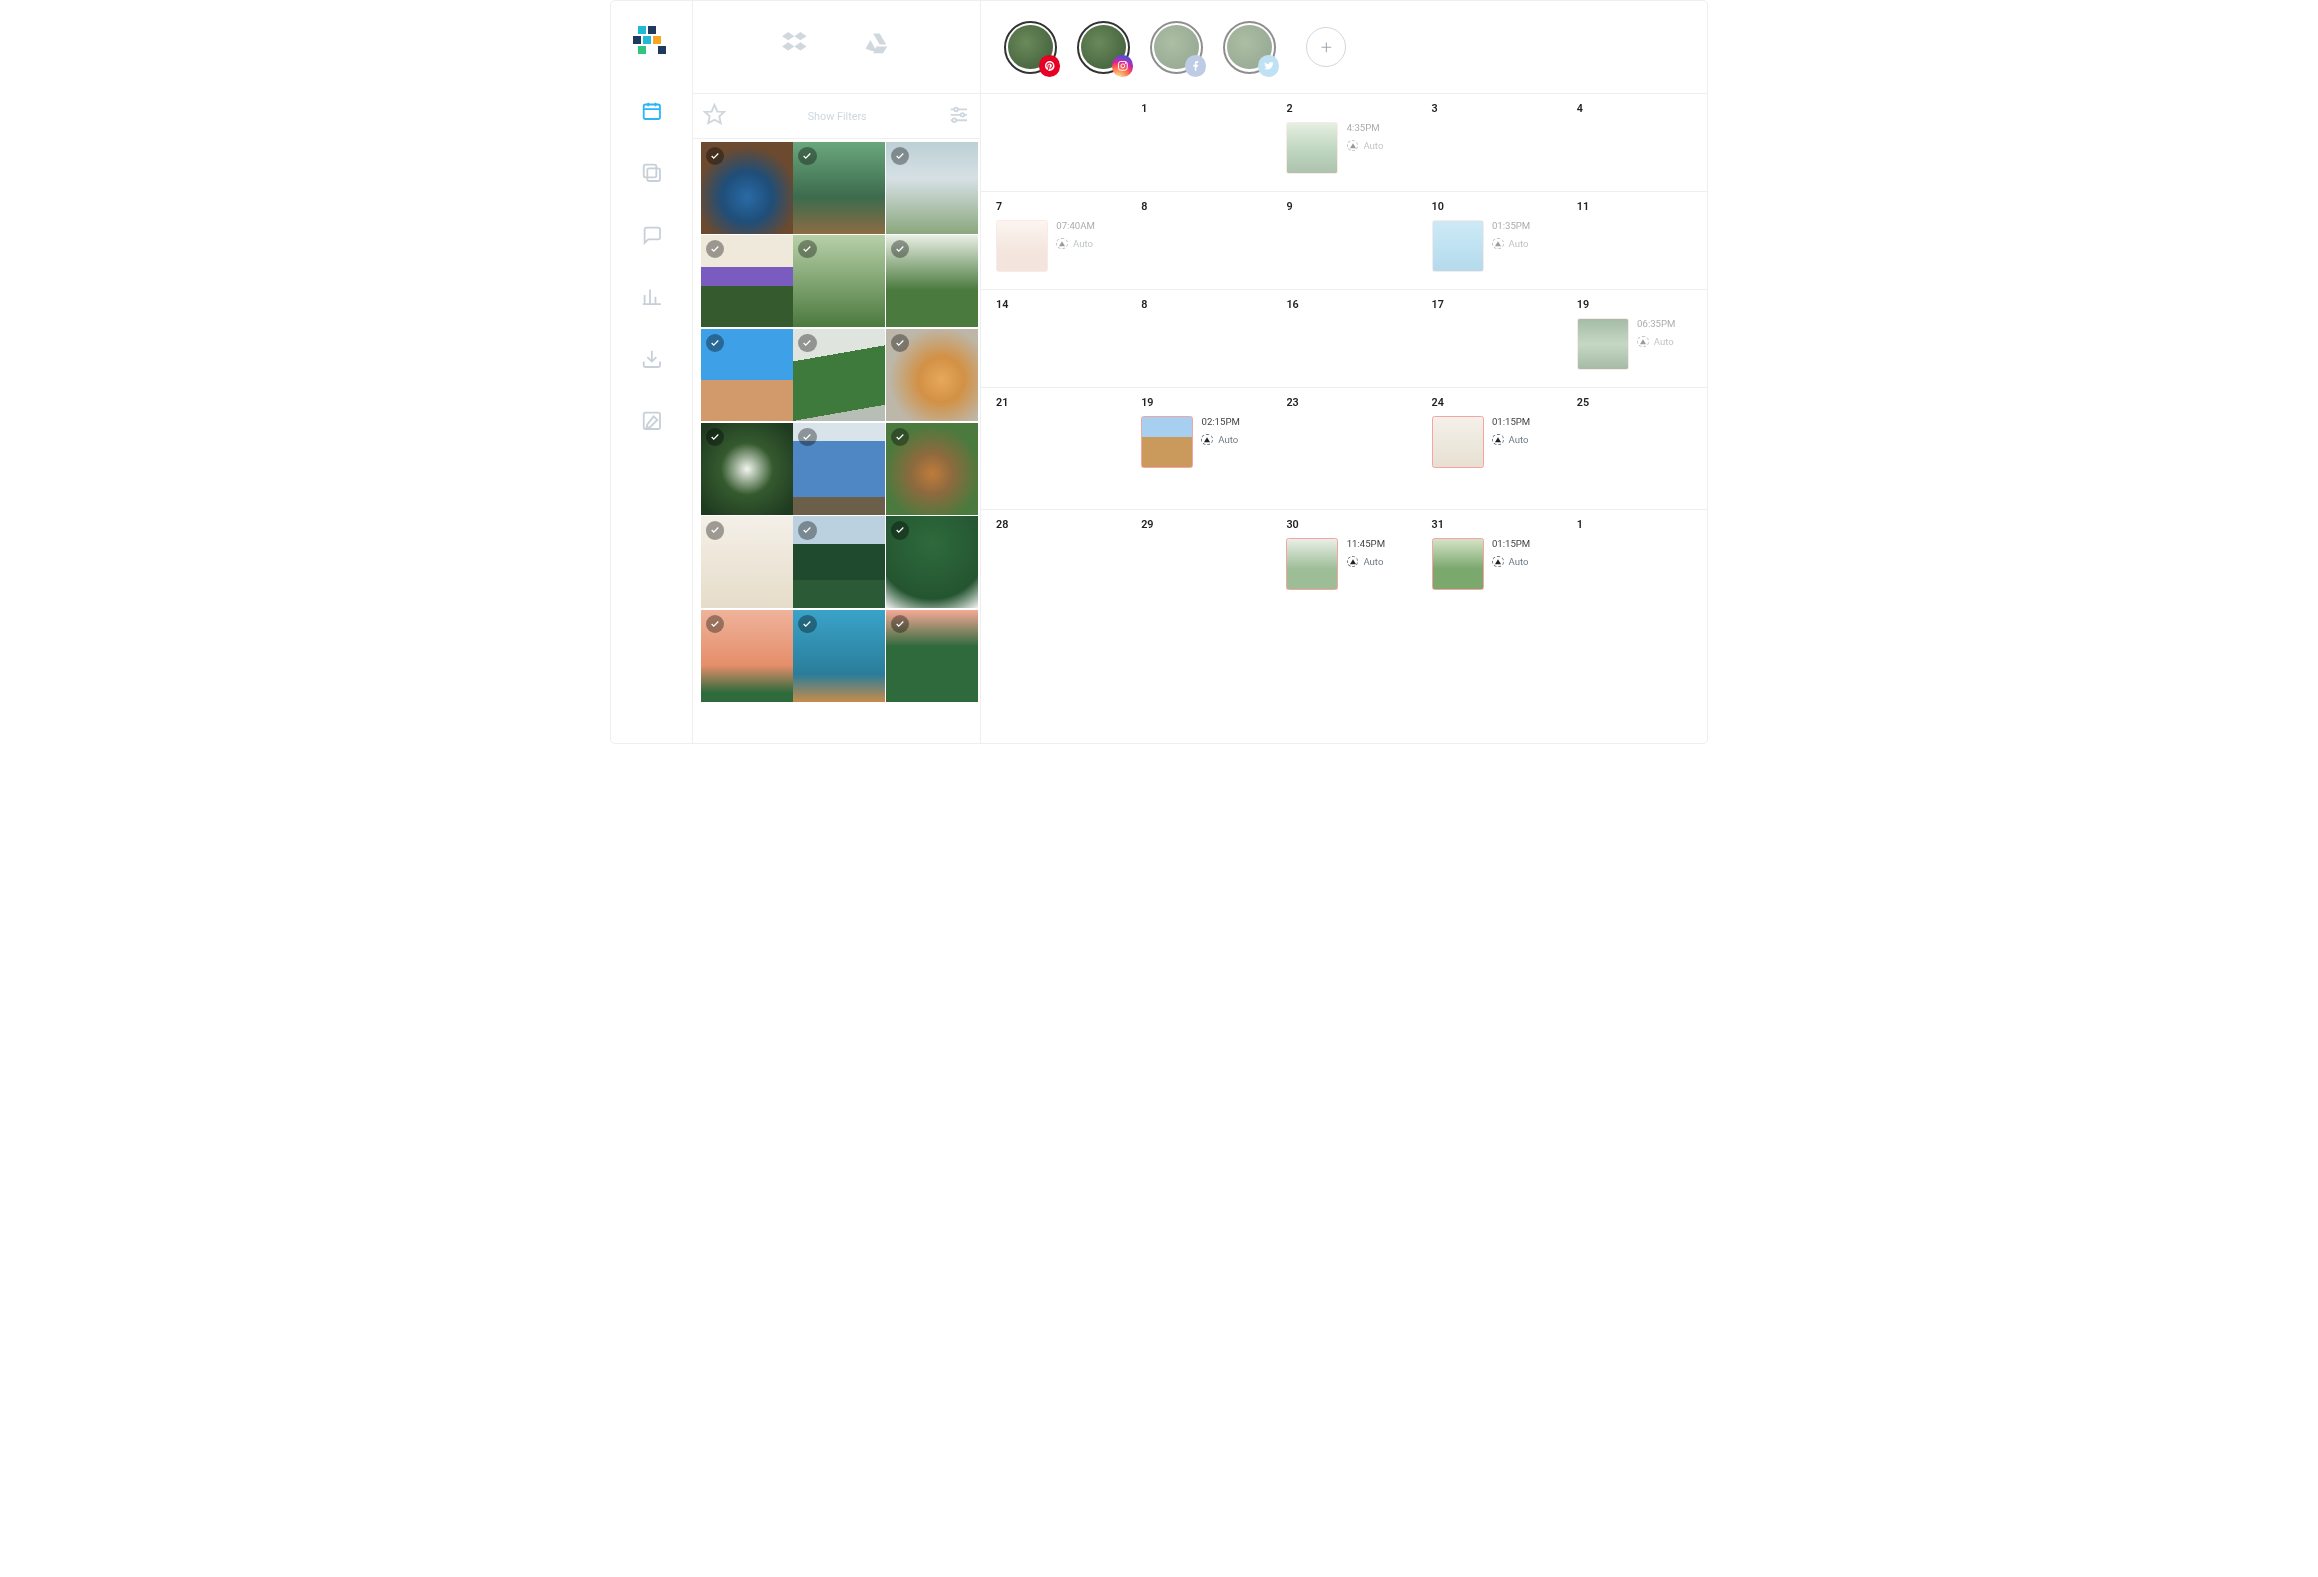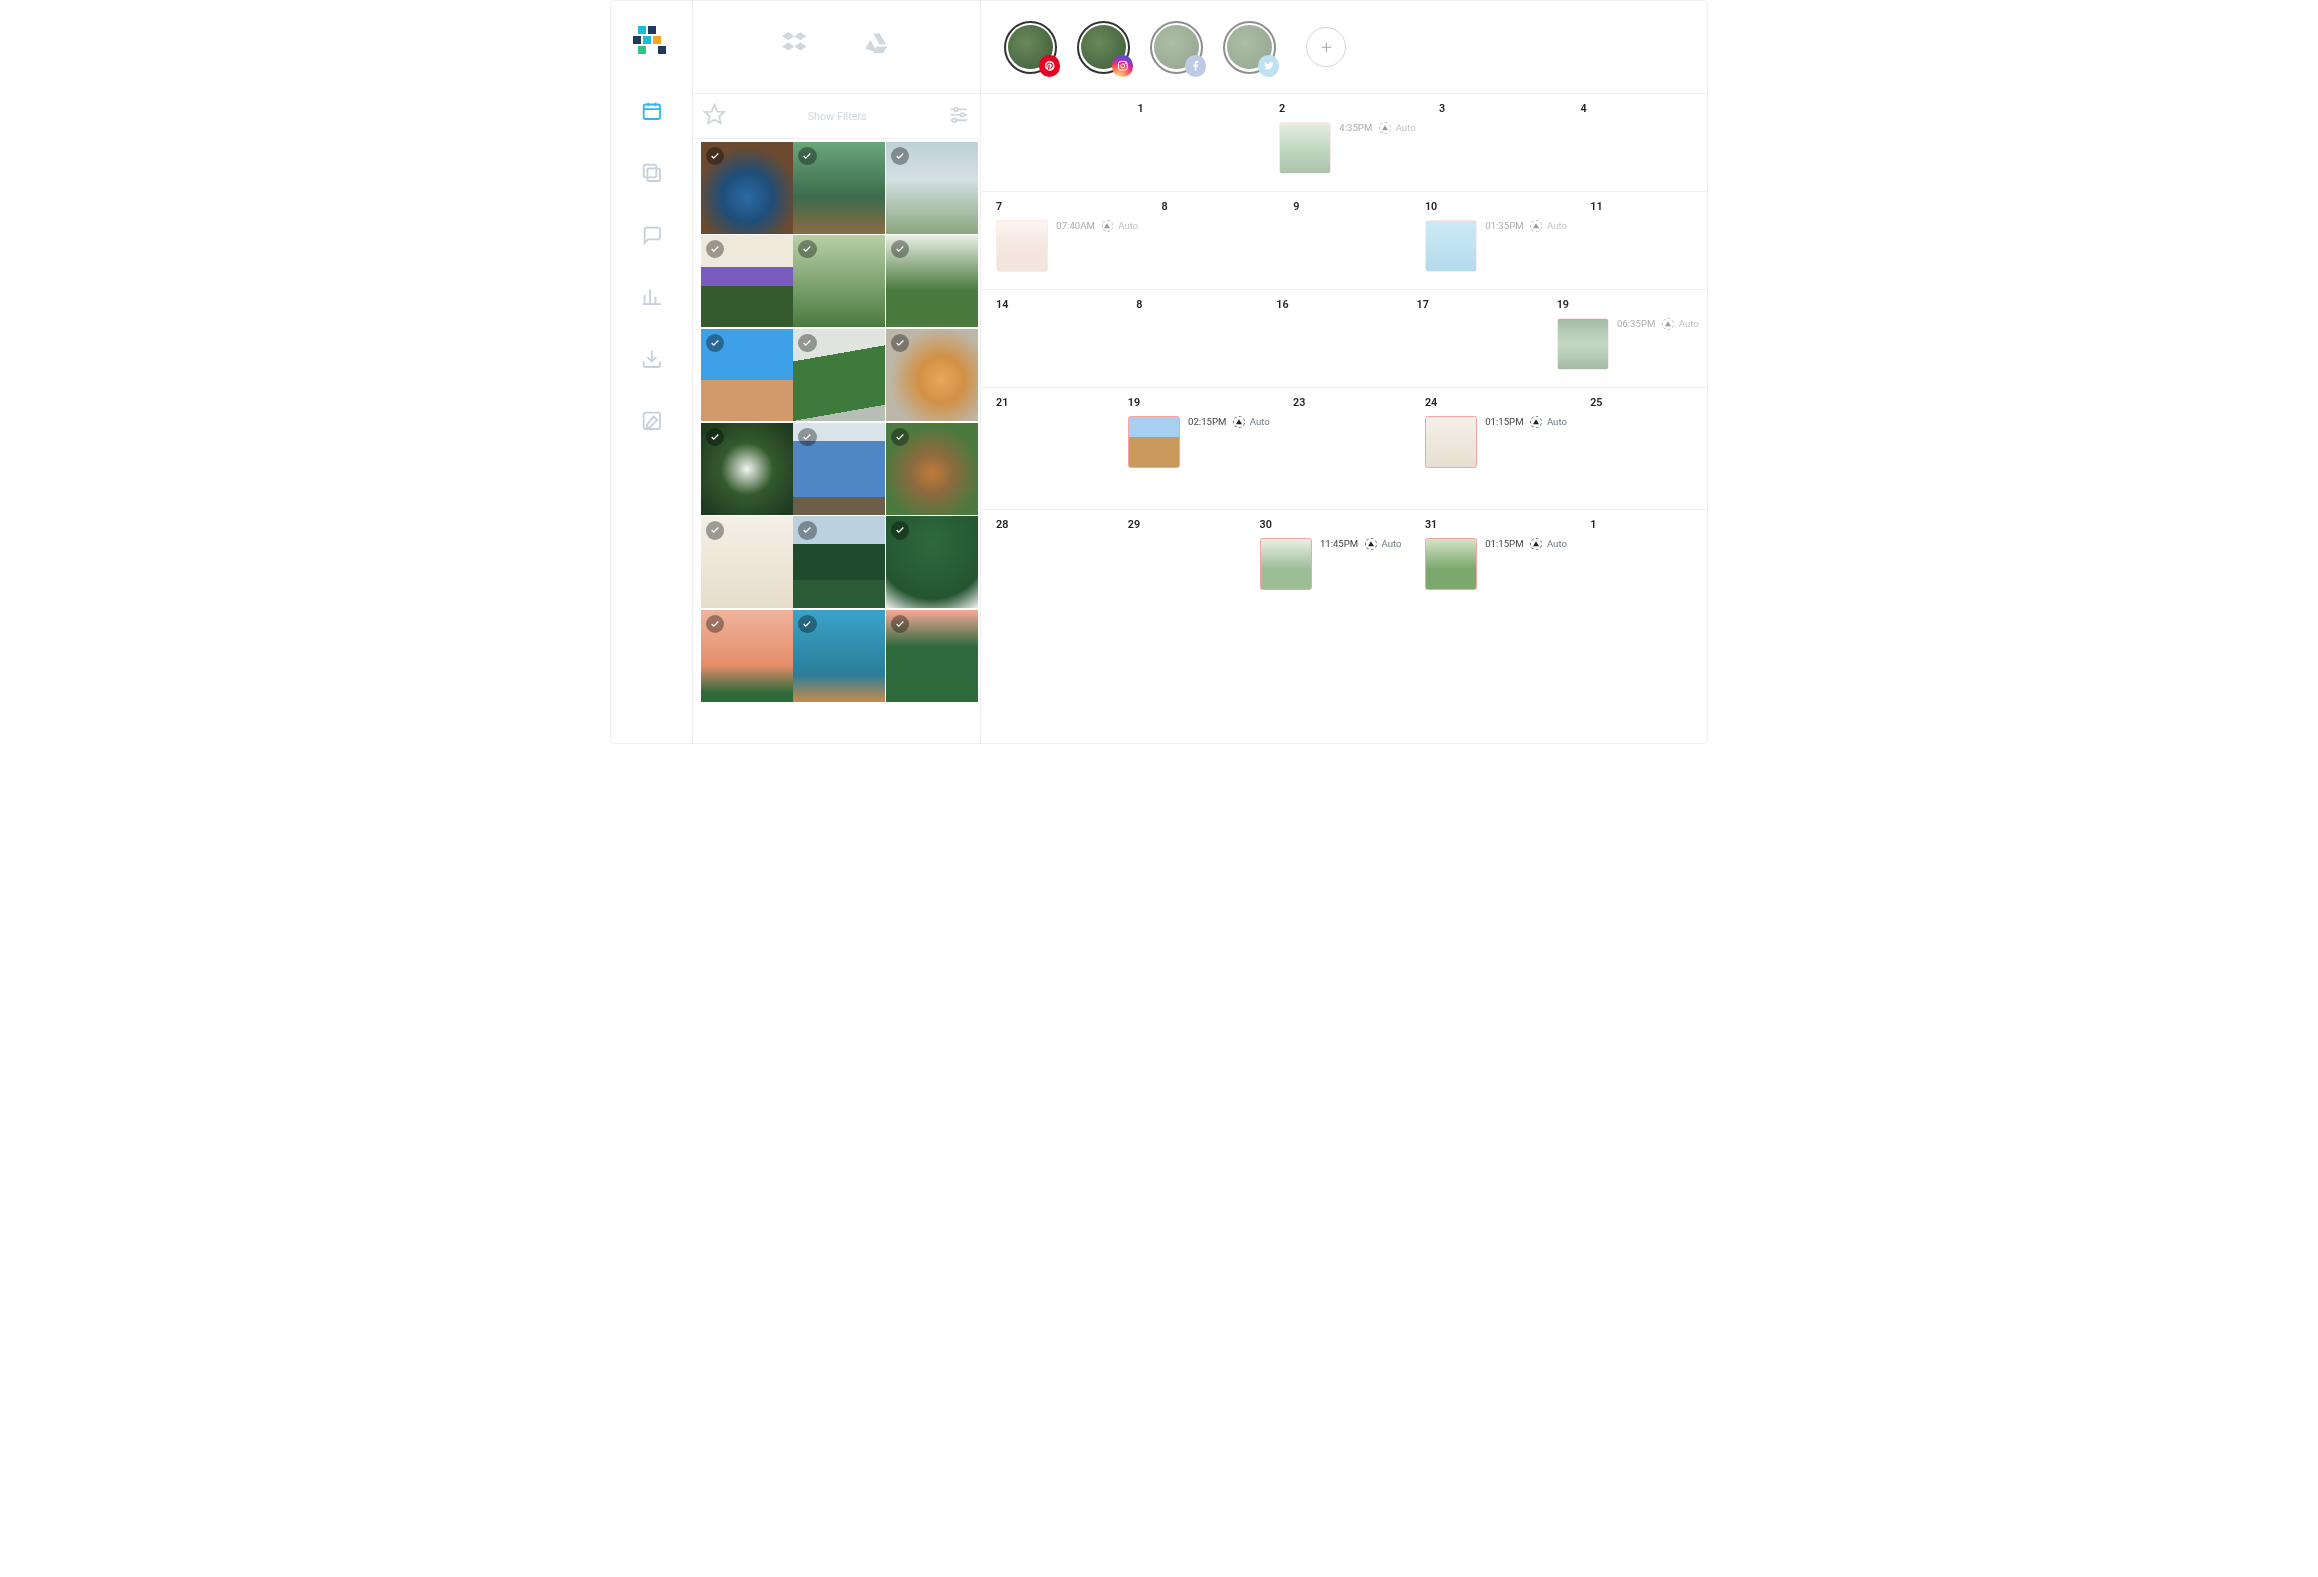--- a/index.html
+++ b/index.html
@@ -74,21 +74,21 @@
 
 .calendar { flex:1; overflow:hidden; }
 .cal-head { display:grid; grid-template-columns: repeat(5,1fr); padding: 15px 0 8.3px 0; }
 .cal-head div { padding-left: 15px; font-size:9.6px; color:#6f7b84; letter-spacing:0.3px; }
 .cal-row { display:grid; grid-template-columns: repeat(5,1fr); border-top:0.8px solid #eee; min-height: 98px; }
 .cal-row:last-child { min-height: 75px; margin-top: 24px; }
 .cal-cell { padding: 8.3px 8.3px 5px 15px; }
 .daynum { font-size:10.8px; font-weight:600; color:#222; }
 .post { display:flex; gap:8.3px; margin-top:6.7px; }
 .post-thumb { width:52px; height:52px; border:1.3px solid #f5a3a3; border-radius:2.5px; background:#e8e8e8; flex-shrink:0; }
-.post-meta { display:flex; flex-direction:row; gap:6.7px; font-size:9.6px; color:#444; }
+.post-meta { display:flex; flex-direction:column; gap:6.7px; font-size:9.6px; color:#444; }
 .post-auto { display:flex; gap:5px; color:#6f7b84; }
 .auto-ico { width:11.7px; height:11.7px; border-radius:50%; border:1.3px dashed #6f7b84; position:relative; }
 .auto-ico::after { content:""; position:absolute; left:50%; top:50%; transform:translate(-50%,-55%); border-left:3.3px solid transparent; border-right:3.3px solid transparent; border-bottom:5px solid #222; }
 .post.muted { opacity:.45; }
 .post.muted .post-thumb { border-color:#f7cfcf; }
 
 
 .t-greenhouse { background: linear-gradient(180deg,#c7dcc0,#6aa06a 60%,#4d7a4d);} 
 .t-cactus { background: linear-gradient(180deg,#f7e9de,#e6c7b4 60%);} 
 .t-blue { background: linear-gradient(180deg,#8fd0ea,#5ab0d6);} 

